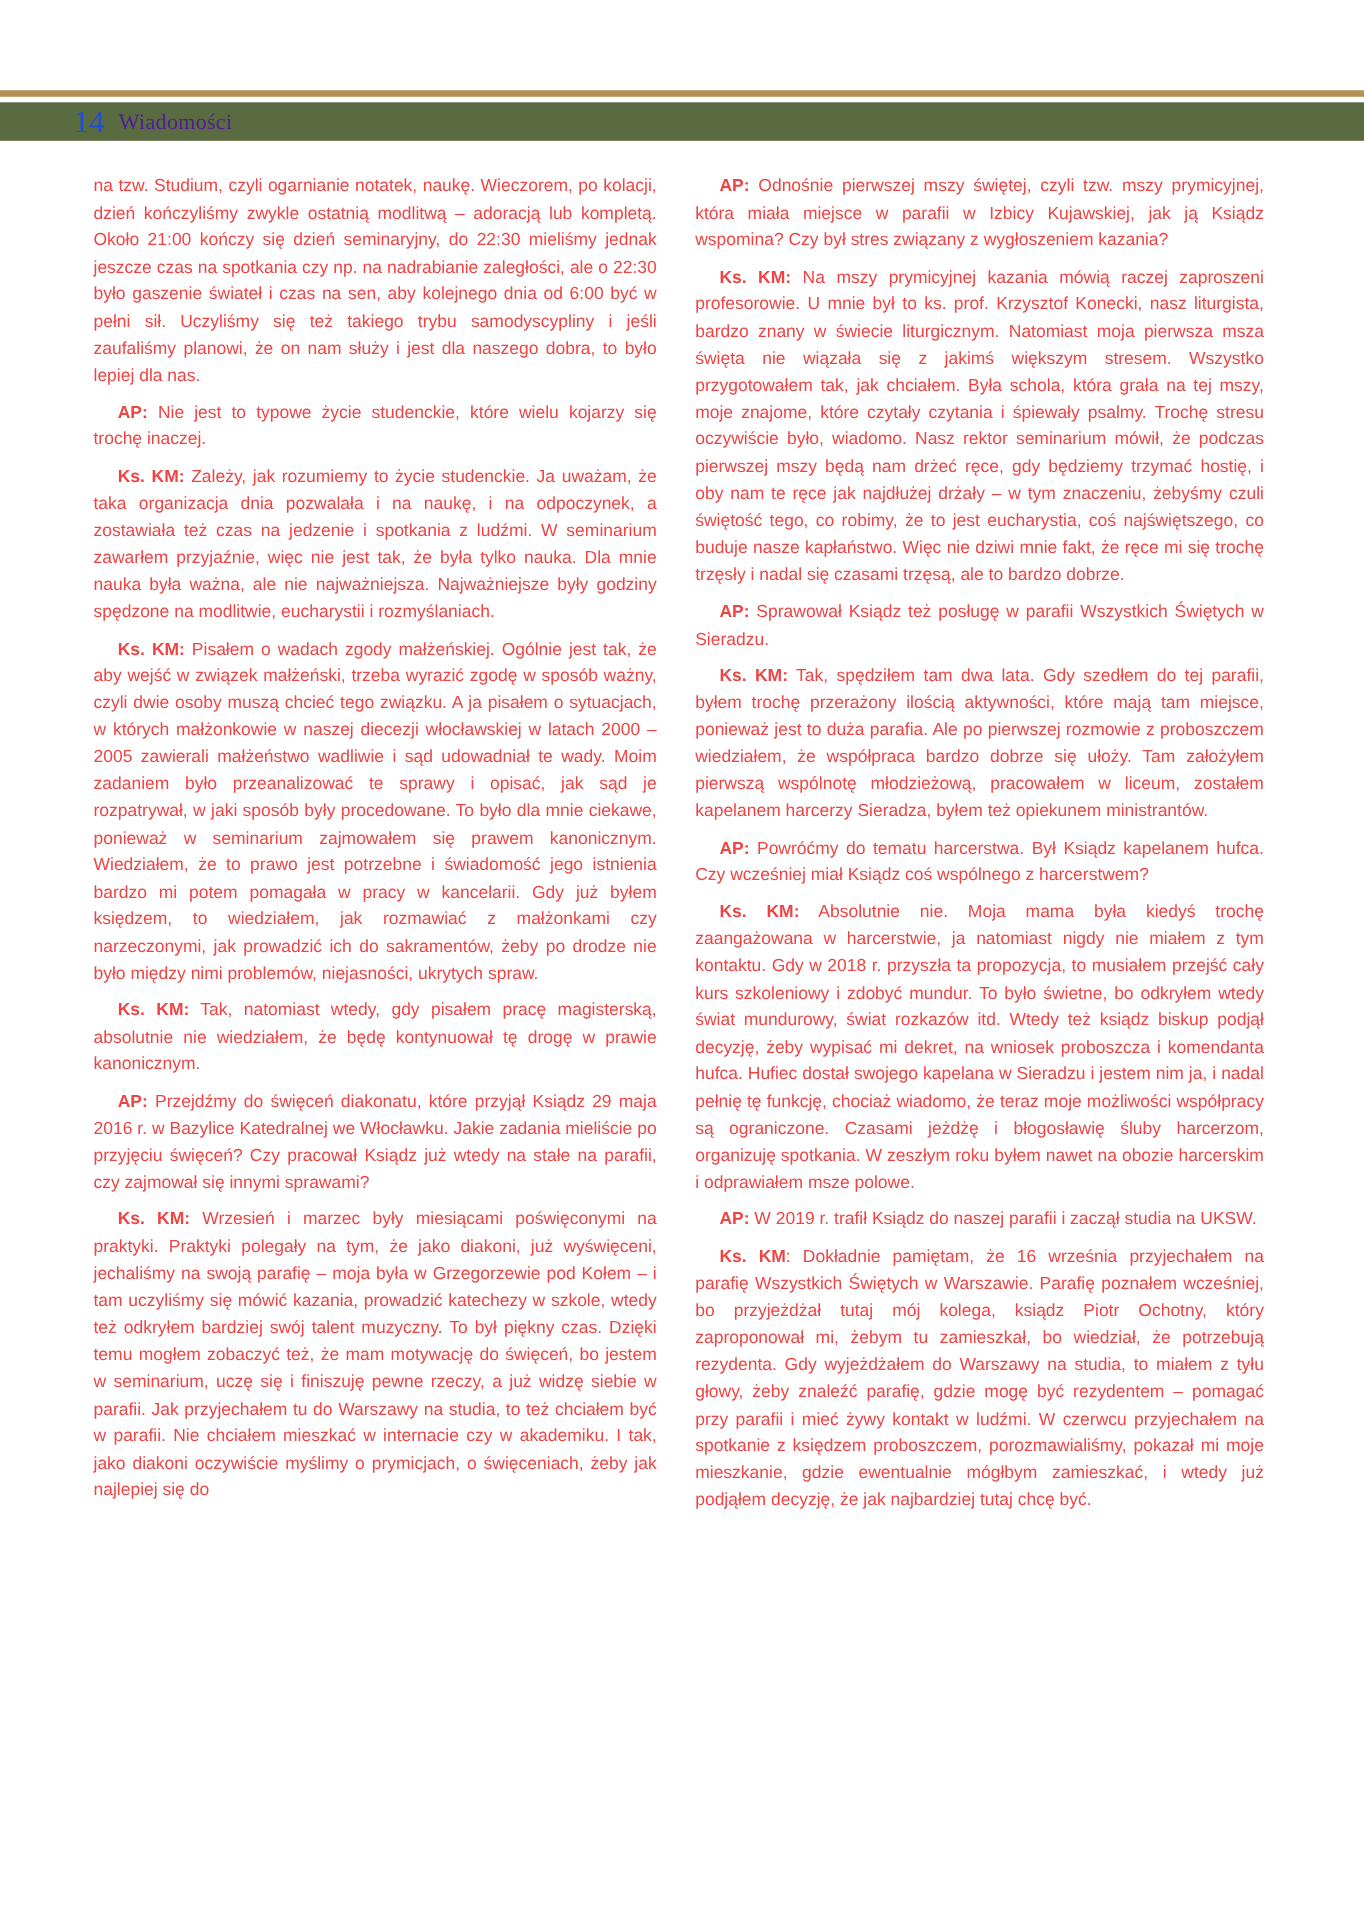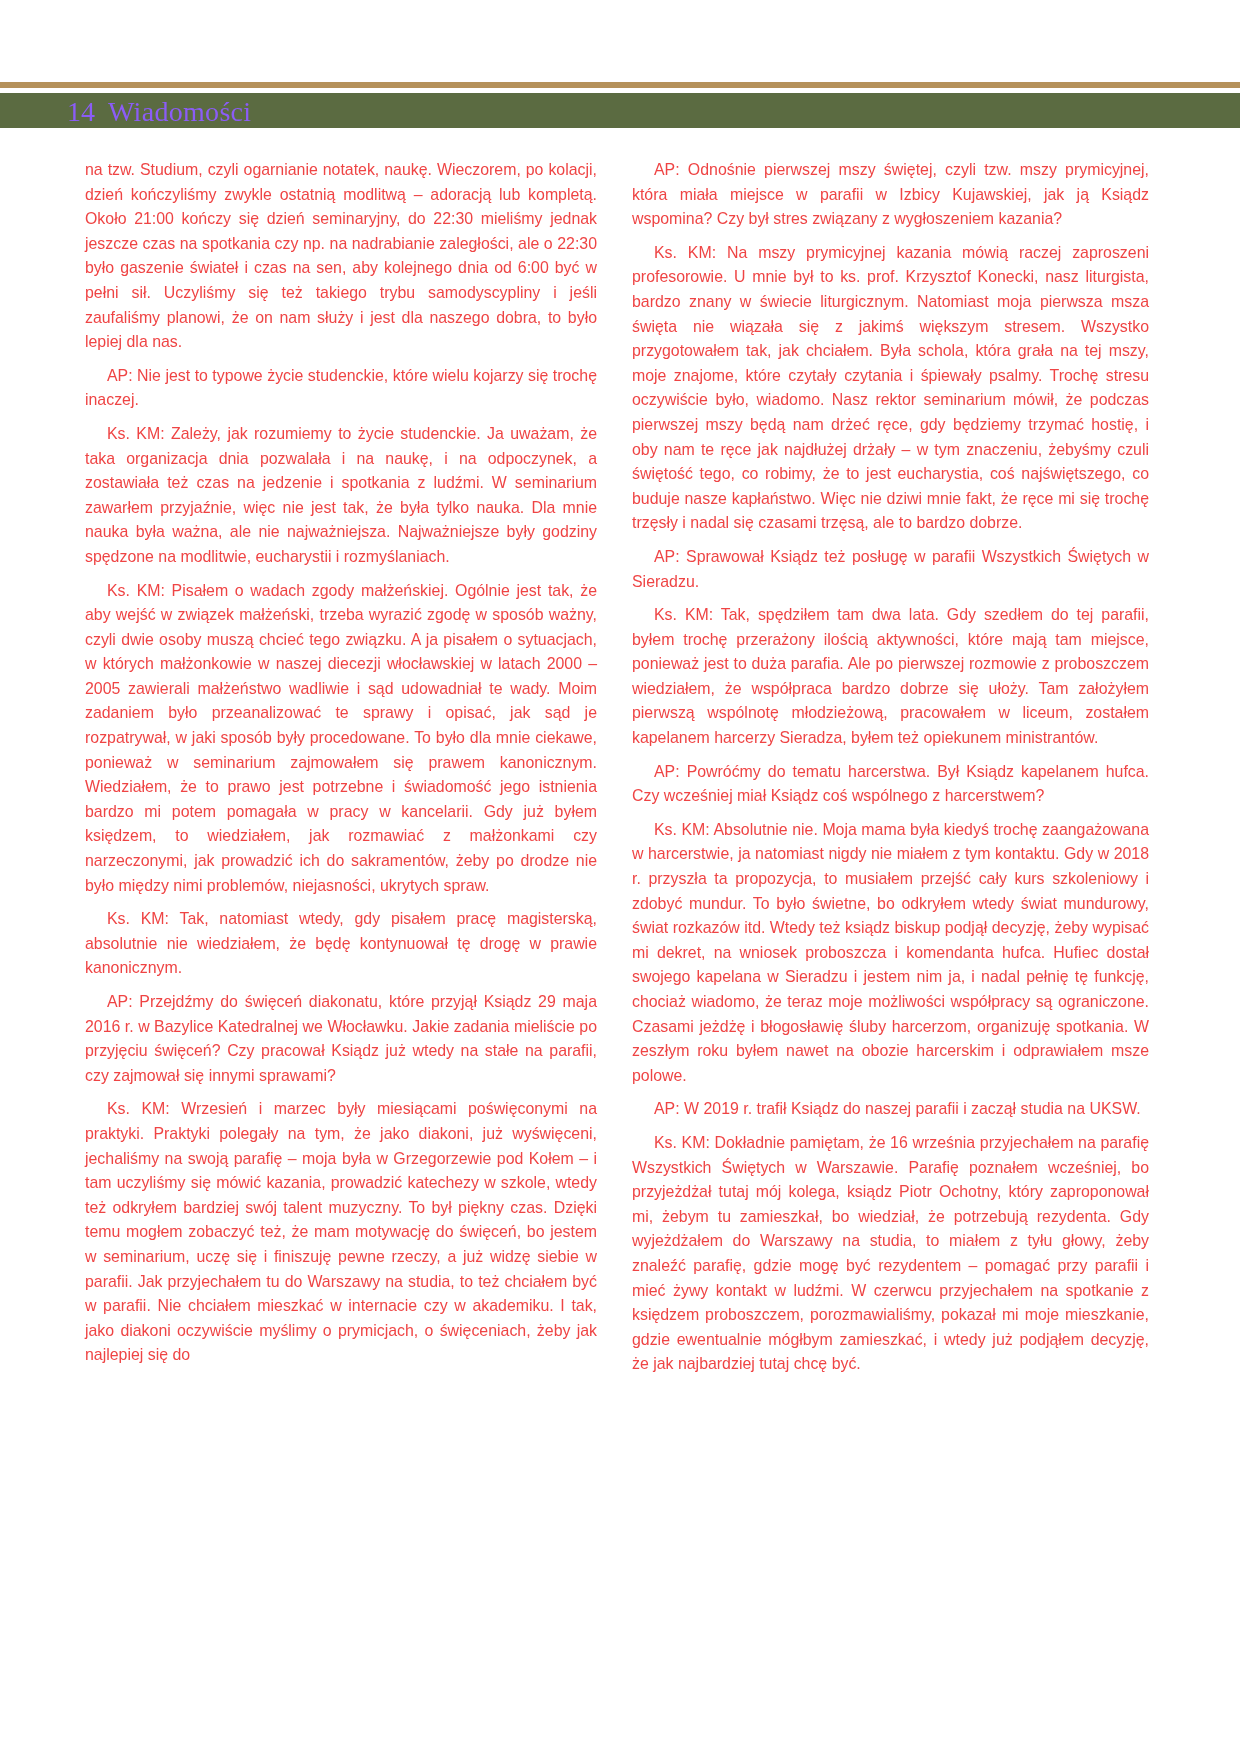--- a/index.html
+++ b/index.html
@@ -1,30 +1,30 @@
 <!DOCTYPE html>
 <html><head>
 <meta charset="utf-8">
 <style>
   html, body { margin: 0; padding: 0; background: #ffffff; }
   body { width: 1240px; height: 1754px; position: relative; overflow: hidden; }
   .gold-rule { position: absolute; left: 0; top: 82px; width: 1240px; height: 6px; background: #b5915a; }
   .header-bar { position: absolute; left: 0; top: 93px; width: 1240px; height: 35px; background: #5b6b41; }
   .header-num { position: absolute; left: 67px; top: 93px; height: 35px; line-height: 37px;
-    font-family: "Liberation Serif", "DejaVu Serif", serif; font-size: 28px; color: #8b5cf6; }
+    font-family: "Liberation Serif", "DejaVu Serif", serif; font-size: 28px; color: #1d4ed8; }
   .header-title { position: absolute; left: 108px; top: 93px; height: 35px; line-height: 37px;
-    font-family: "Liberation Serif", "DejaVu Serif", serif; font-size: 28px; color: #8b5cf6; letter-spacing: 0.3px; }
+    font-family: "Liberation Serif", "DejaVu Serif", serif; font-size: 20px; color: #4c1d95; letter-spacing: 0.3px; }
   .col { position: absolute; top: 158px;
     font-family: "Liberation Sans", "DejaVu Sans", sans-serif; font-size: 15.9px; line-height: 24.6px;
     color: #ef4444; text-align: justify; }
   .col-left { left: 85px; width: 512px; }
   .col-right { left: 632px; width: 517px; }
   .col p { margin: 0 0 9px 0; text-indent: 22px; }
   .col p.cont { text-indent: 0; }
-  .col .sp { font-weight: normal; }
+  .col .sp { font-weight: bold; }
 </style>
 </head>
 <body>
 
 <div class="gold-rule"></div>
 <div class="header-bar"></div>
 <div class="header-num">14</div>
 <div class="header-title">Wiadomości</div>
 
 <div class="col col-left">

